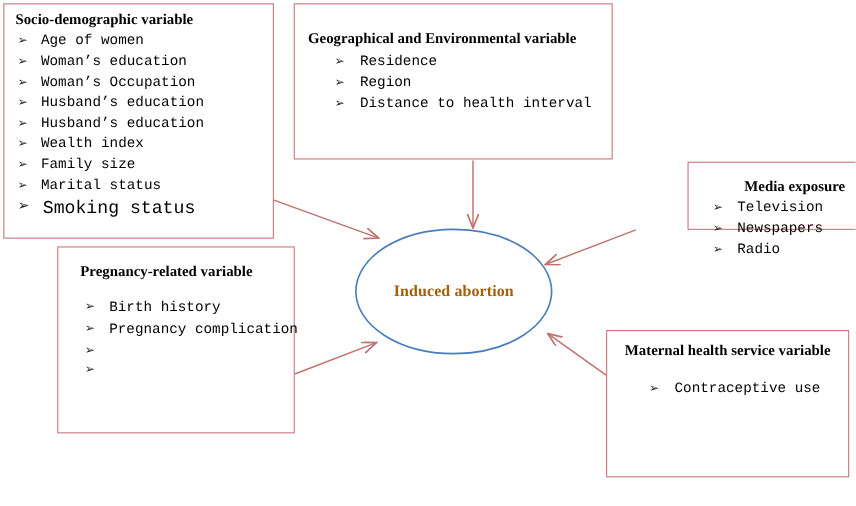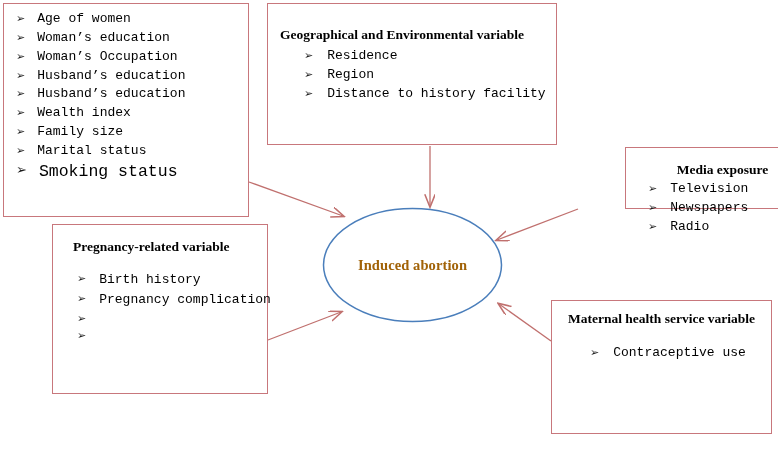--- a/index.html
+++ b/index.html
@@ -140,20 +140,21 @@
       </marker>
     </defs>
     <line x1="249" y1="182" x2="343" y2="216" stroke="#c0706e" stroke-width="1.3" marker-end="url(#ah)"></line>
     <line x1="430" y1="146" x2="430" y2="206" stroke="#c0706e" stroke-width="1.3" marker-end="url(#ah)"></line>
     <line x1="578" y1="209" x2="497" y2="240" stroke="#c0706e" stroke-width="1.3" marker-end="url(#ah)"></line>
     <line x1="268" y1="340" x2="341" y2="312" stroke="#c0706e" stroke-width="1.3" marker-end="url(#ah)"></line>
     <line x1="551" y1="341" x2="499" y2="304" stroke="#c0706e" stroke-width="1.3" marker-end="url(#ah)"></line>
   </svg>
 
   <div class="box" id="box-socio">
+    <div class="box-title title-left">Socio-demographic variable</div>
     <ul class="items">
       <li>
         <span class="bullet">➢</span>
         <span class="txt">Age of women</span>
       </li>
       <li>
         <span class="bullet">➢</span>
         <span class="txt">Woman’s education</span>
       </li>
       <li>
@@ -193,21 +194,21 @@
       <li>
         <span class="bullet">➢</span>
         <span class="txt">Residence</span>
       </li>
       <li>
         <span class="bullet">➢</span>
         <span class="txt">Region</span>
       </li>
       <li>
         <span class="bullet">➢</span>
-        <span class="txt">Distance to history facility</span>
+        <span class="txt">Distance to health interval</span>
       </li>
     </ul>
   </div>
 
   <div class="box" id="box-media">
     <div class="box-title title-center">Media exposure</div>
     <ul class="items">
       <li>
         <span class="bullet">➢</span>
         <span class="txt">Television</span>

